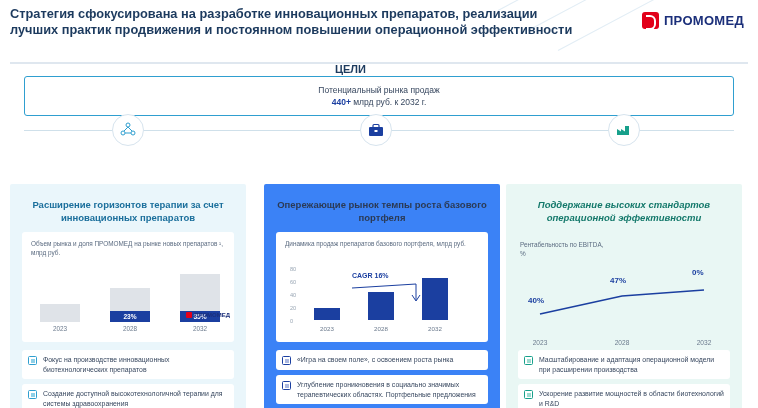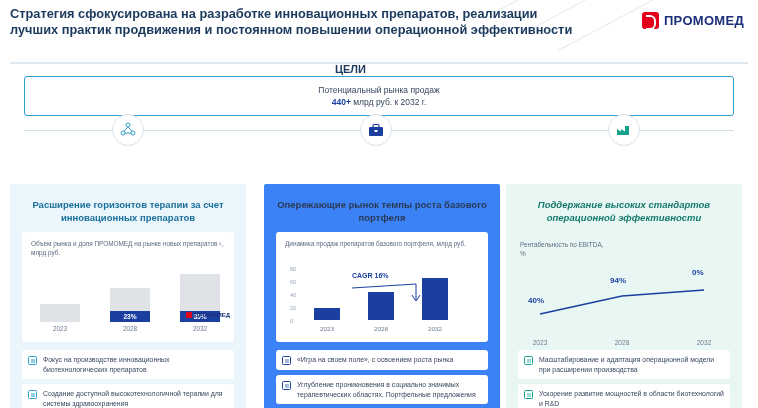--- a/index.html
+++ b/index.html
@@ -290,21 +290,21 @@
   <div class="col col3">
     <div class="colhead">Поддержание высоких стандартов операционной эффективности</div>
 
     <div class="c3cap" style="width:90px;">Рентабельность по EBITDA, %</div>
 
     <div class="c3chart">
       <svg width="212" height="70" style="position:absolute;left:0;top:8px;">
         <path d="M22 46 L104 28 L186 22" stroke="#1b3fa0" stroke-width="1.6" fill="none"></path>
       </svg>
       <span class="c3pt" style="left:10px; top:36px;">40%</span>
-      <span class="c3pt" style="left:92px; top:16px;">94%</span>
+      <span class="c3pt" style="left:92px; top:16px;">47%</span>
       <span class="c3pt" style="left:174px; top:8px;">0%</span>
 
       <span class="c3x" style="left:2px;">2023</span>
       <span class="c3x" style="left:84px;">2028</span>
       <span class="c3x" style="left:166px;">2032</span>
     </div>
 
     <div class="bullets" style="top:166px;">
       <div class="brow">
         <span class="bicon"></span>

